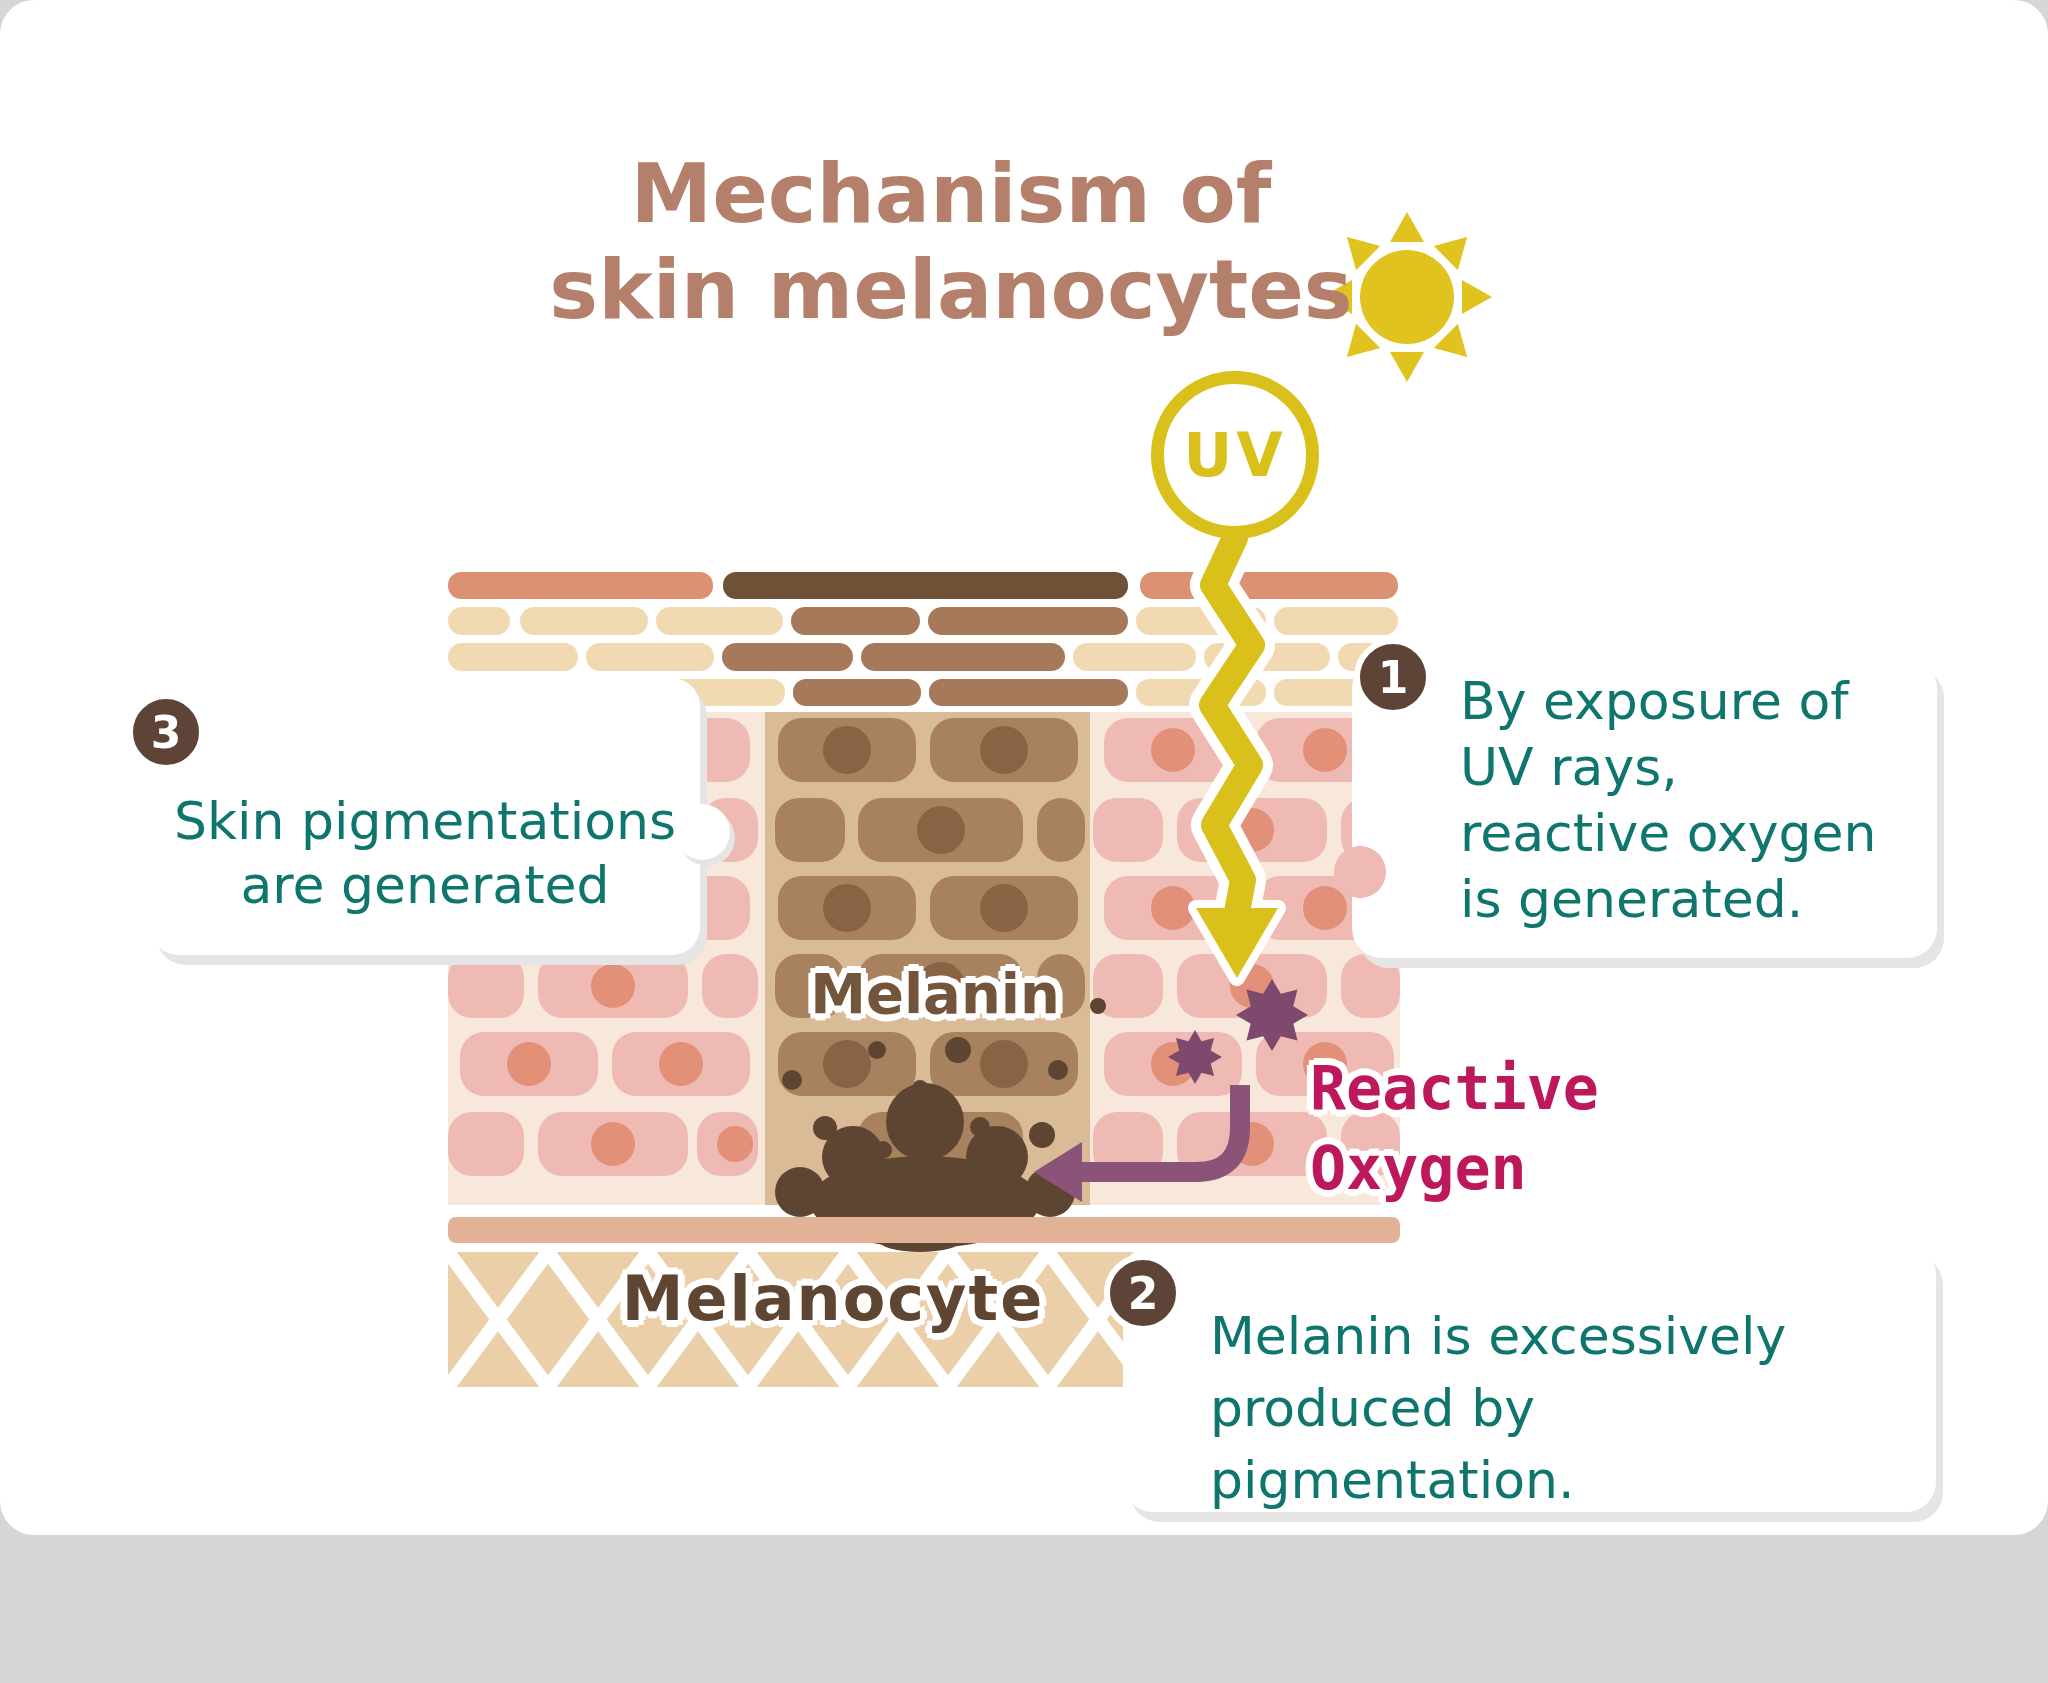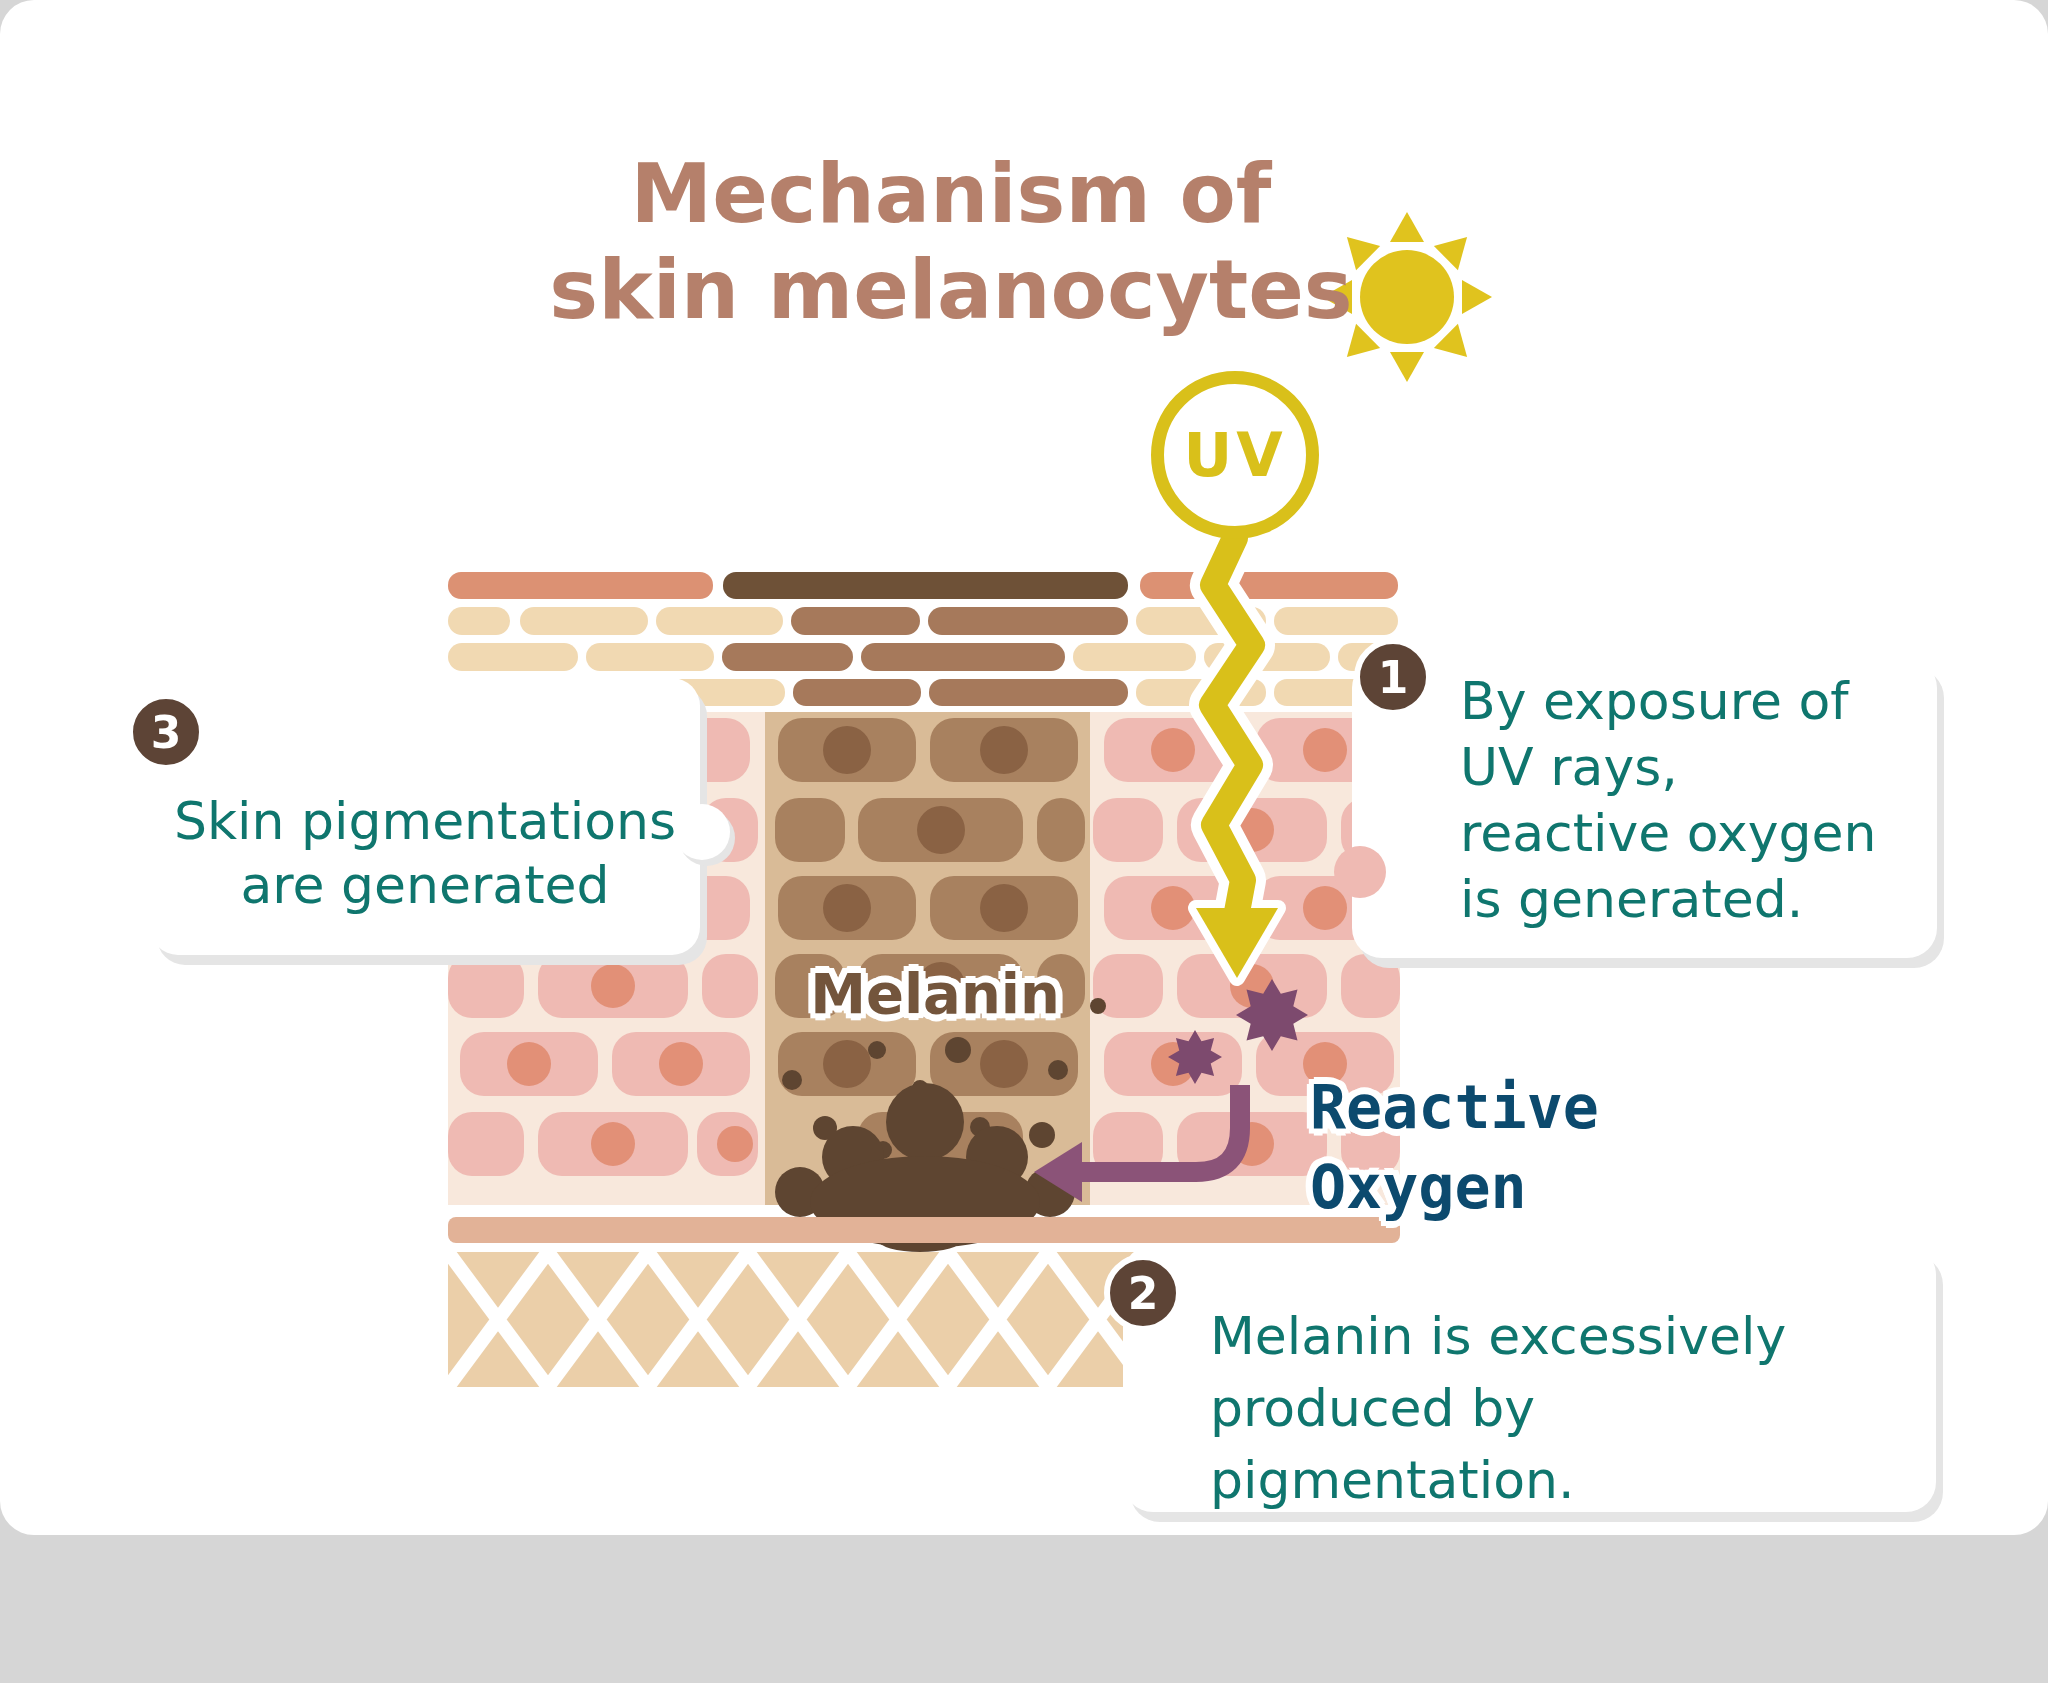--- a/index.html
+++ b/index.html
@@ -33,21 +33,21 @@
   .t1{left:1460px;top:668px;width:440px;line-height:66px;}
   .t2{left:1210px;top:1300px;width:700px;line-height:72px;}
   .t3{left:150px;top:789px;width:550px;line-height:64px;text-align:center;}
   
   .outl{text-shadow:-7px 0 0 #fff,7px 0 0 #fff,0 -7px 0 #fff,0 7px 0 #fff,
         -5px -5px 0 #fff,5px -5px 0 #fff,-5px 5px 0 #fff,5px 5px 0 #fff;}
   .melanin{left:935px;top:993px;transform:translate(-50%,-50%);font-weight:bold;font-size:56px;color:#73553C;z-index:2;}
   .melanocyte{left:833px;top:1298px;transform:translate(-50%,-50%);font-weight:bold;font-size:62px;
               letter-spacing:2px;color:#5E4632;z-index:2;}
   .reactive{left:1310px;top:1048px;font-family:"DejaVu Sans Mono","Liberation Mono",monospace;
-            font-weight:bold;font-size:60px;line-height:80px;color:#0c4a6e;white-space:pre-line;z-index:3;margin-top:19px;}
+            font-weight:bold;font-size:60px;line-height:80px;color:#be185d;white-space:pre-line;z-index:3;}
 </style>
 </head>
 <body>
 
 <div class="canvas">
 
   <svg class="abs" style="left:0;top:0;z-index:1;" width="2048" height="1683" viewBox="0 0 2048 1683">
     <defs>
       <pattern id="derm" x="448" y="1252" width="100" height="135" patternUnits="userSpaceOnUse">
         <rect width="100" height="135" fill="#EBCFA9"></rect>
@@ -262,16 +262,17 @@
   <div class="abs steptext t1">By exposure of
 UV rays,
 reactive oxygen
 is generated.</div>
   <div class="abs steptext t2">Melanin is excessively
 produced by pigmentation.</div>
   <div class="abs steptext t3">Skin pigmentations
 are generated</div>
 
   <div class="abs melanin outl">Melanin</div>
+  <div class="abs melanocyte outl">Melanocyte</div>
   <div class="abs reactive outl">Reactive
 Oxygen</div>
 
 </div>
 
 </body></html>

